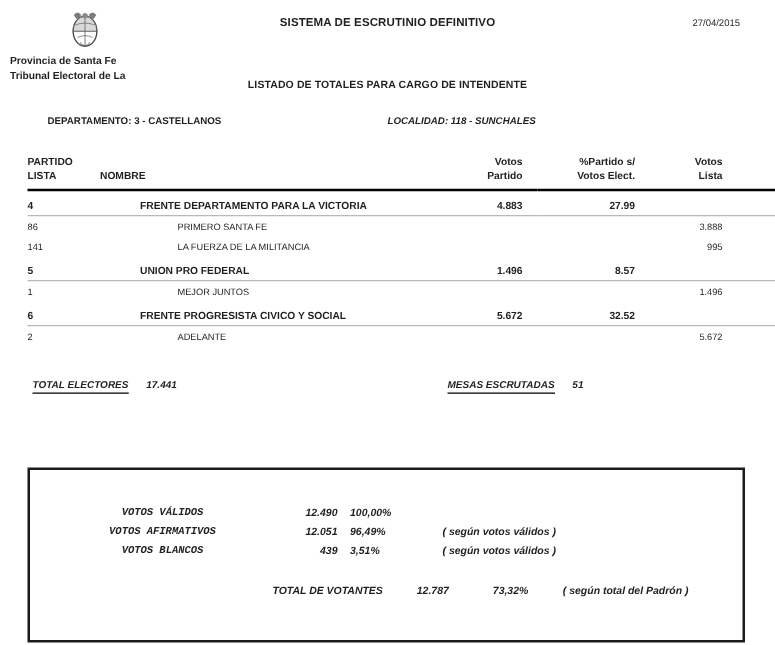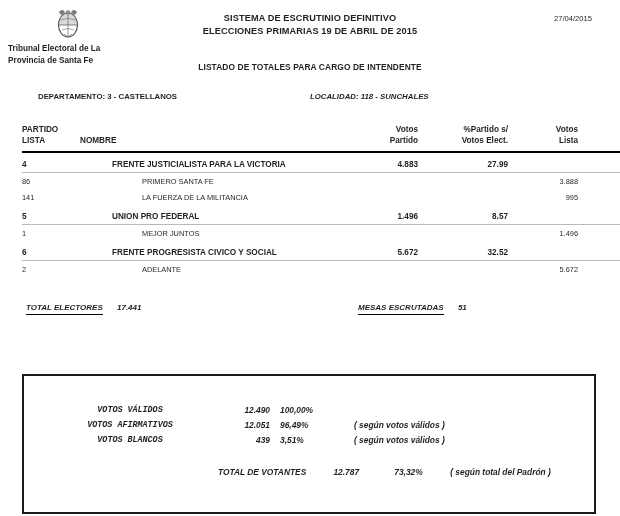--- a/index.html
+++ b/index.html
@@ -220,30 +220,29 @@
       <path d="M5.5 19 A9.5 12 0 0 1 24.5 19 Z" fill="#d9d9d9" stroke="#4a4a4a" stroke-width="0.7"></path>
       <path d="M15 8 L15 31" stroke="#6b6b6b" stroke-width="0.7"></path>
       <path d="M7 14 Q15 11 23 14" stroke="#6b6b6b" stroke-width="0.6" fill="none"></path>
       <path d="M9 24 Q15 21 21 24" stroke="#6b6b6b" stroke-width="0.6" fill="none"></path>
       <path d="M6 6 Q9 2 12 6 Q10 9 8 9 Z" fill="#7a7a7a"></path>
       <path d="M24 6 Q21 2 18 6 Q20 9 22 9 Z" fill="#7a7a7a"></path>
       <circle cx="15" cy="6.5" r="2.2" fill="#8a8a8a"></circle>
       <path d="M11 28 Q15 33 19 28" stroke="#6b6b6b" stroke-width="0.8" fill="none"></path>
     </svg>
     <div class="crest-text">
+      <div>Provincia de Santa Fe</div>
       <div>Tribunal Electoral de La</div>
-      <div>Provincia de Santa Fe</div>
     </div>
   </div>
 
   <div class="doc-date">27/04/2015</div>
 
   <div class="title-block">
     <div class="title-line">SISTEMA DE ESCRUTINIO DEFINITIVO</div>
-    <div class="title-line">ELECCIONES PRIMARIAS 19 DE ABRIL DE 2015</div>
   </div>
 
   <div class="subtitle">LISTADO DE TOTALES PARA CARGO DE INTENDENTE</div>
 </div>
 
 <div class="scope">
   <div class="scope-dep">DEPARTAMENTO: 3 - CASTELLANOS</div>
   <div class="scope-loc">LOCALIDAD: 118 - SUNCHALES</div>
 </div>
 
@@ -272,21 +271,21 @@
         </th>
         <th class="col-pl">
           <div>%Lista</div>
           <div>s/Part.</div>
         </th>
       </tr>
     </thead>
     <tbody id="results-body">
         <tr class="party-row">
           <td class="c-partido">4</td>
-          <td class="c-nombre">FRENTE JUSTICIALISTA PARA LA VICTORIA</td>
+          <td class="c-nombre">FRENTE DEPARTAMENTO PARA LA VICTORIA</td>
           <td class="c-vp">4.883</td>
           <td class="c-pp">27.99</td>
           <td class="c-vl"></td>
           <td class="c-pl"></td>
         </tr>
         <tr class="list-row">
           <td class="c-partido">86</td>
           <td class="c-nombre">PRIMERO SANTA FE</td>
           <td class="c-vp"></td>
           <td class="c-pp"></td>

